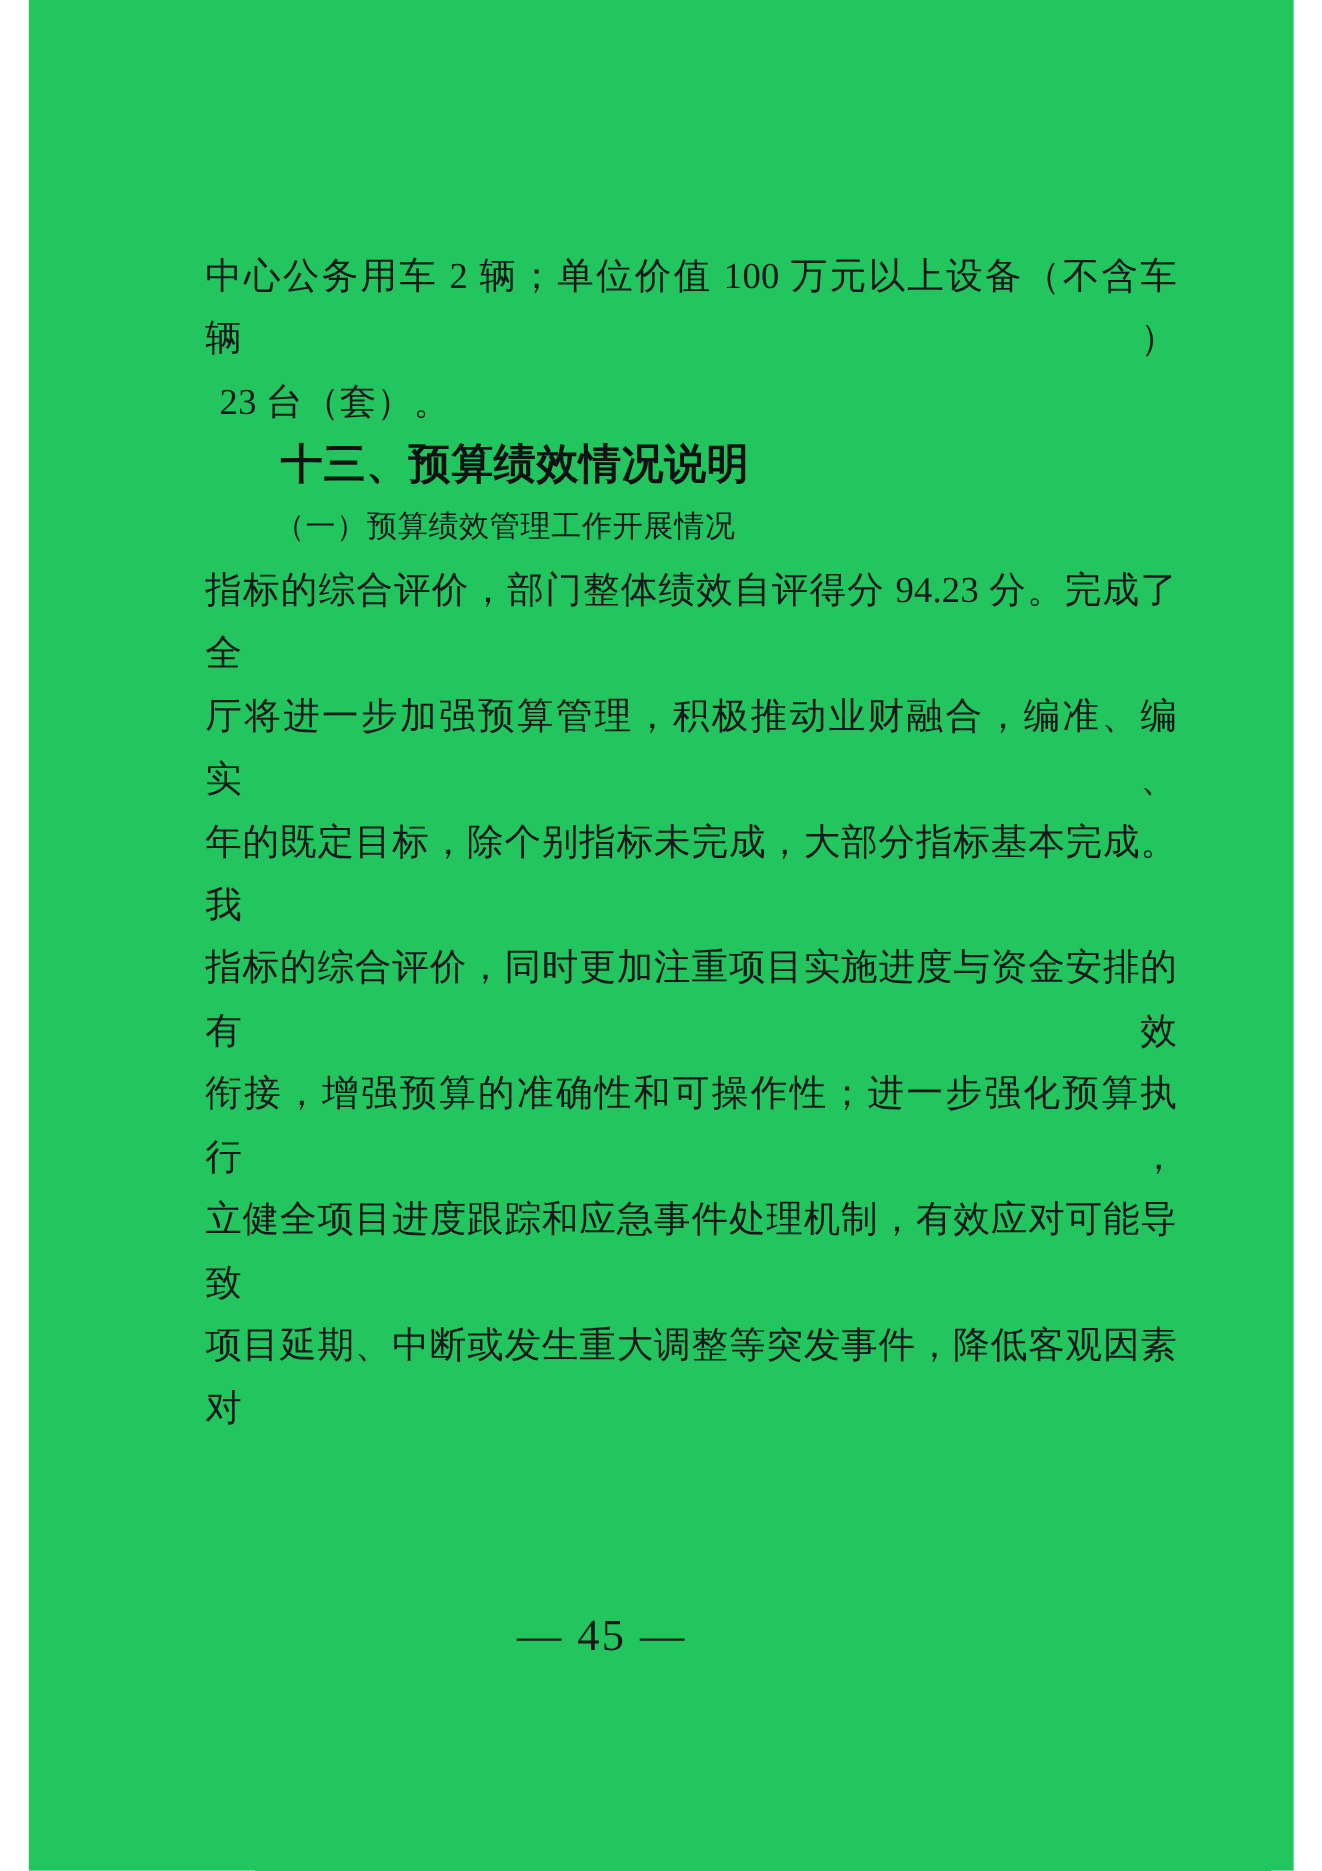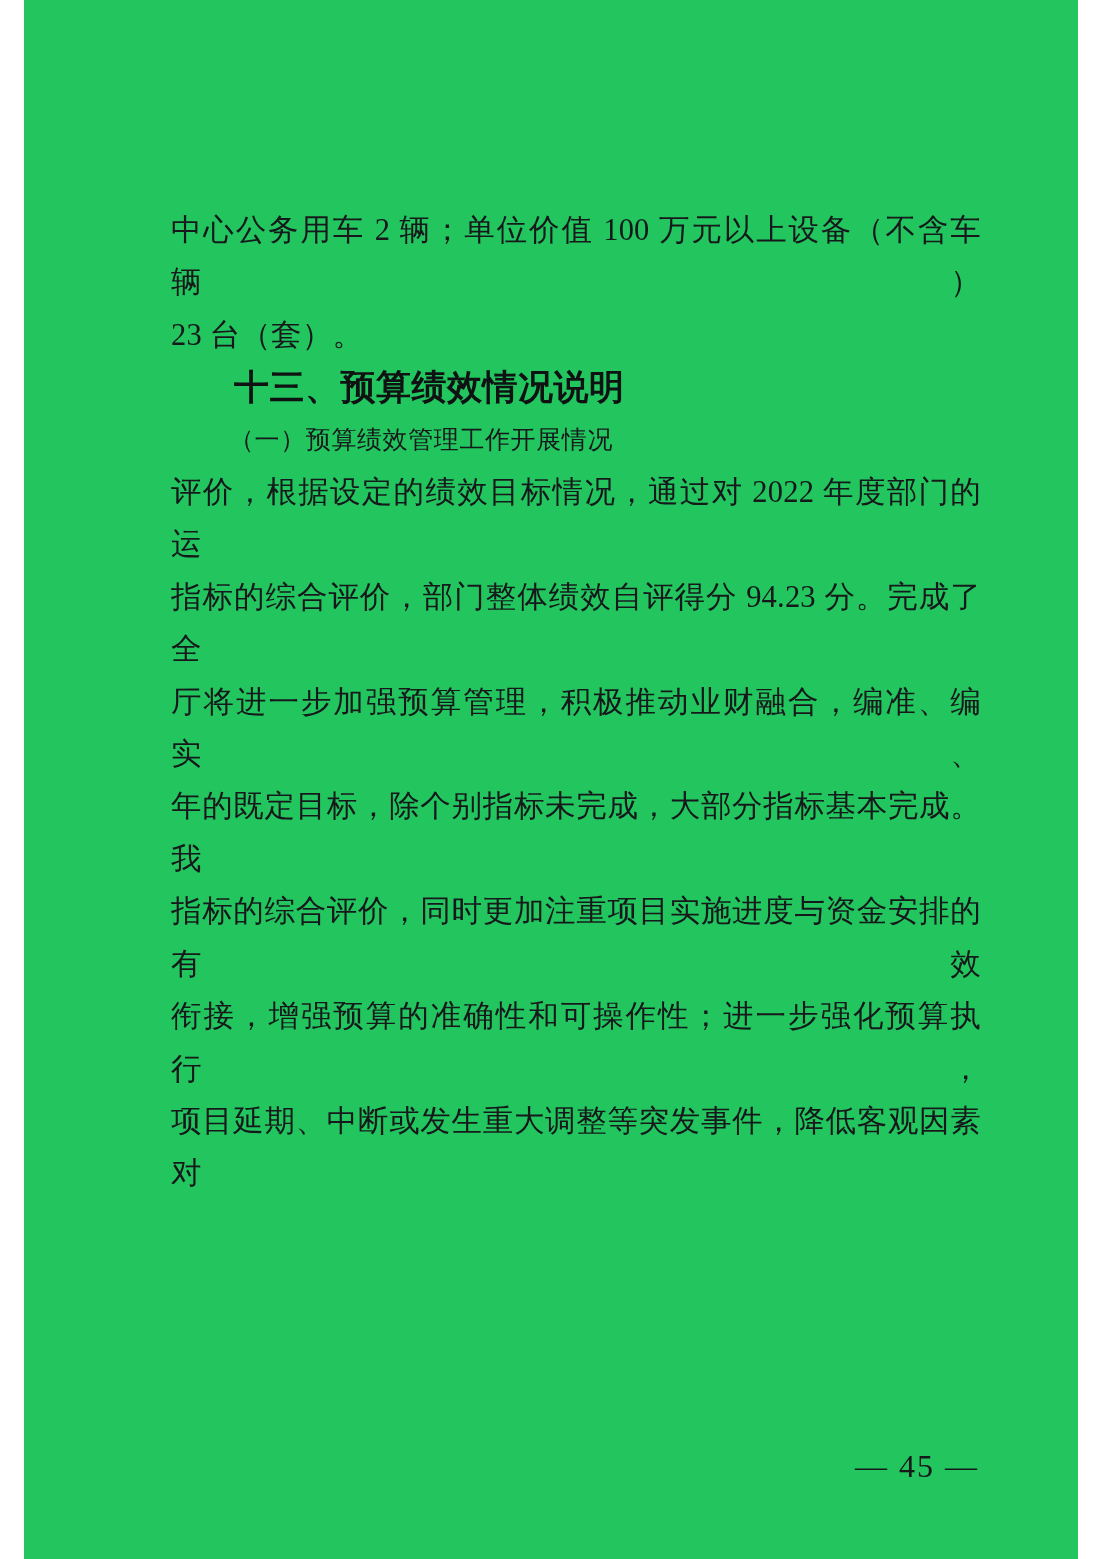--- a/index.html
+++ b/index.html
@@ -48,20 +48,21 @@
     text-align: justify;
     text-align-last: justify;
     text-justify: inter-character;
   }
 
   
   .line.flush {
     white-space: pre;
     text-align: left;
     text-align-last: left;
+    margin-left: 12px;
   }
 
   
   .heading-major {
     font-family: "Liberation Sans", "DejaVu Sans", sans-serif;
     font-size: 35px;
     line-height: 52.4px;
     font-weight: 700;
     letter-spacing: 0.5px;
     color: #0f1113;
@@ -78,25 +79,25 @@
     letter-spacing: 0.6px;
     color: #16181b;
     padding-left: 58px;
     white-space: pre;
   }
 
   
   .page-footer {
     position: absolute;
     left: 0;
-    top: 1448px;
+    top: 1342px;
     width: 955px;
-    text-align: right;
+    text-align: center;
     font-family: "Liberation Serif", "DejaVu Serif", serif;
-    font-size: 32px;
+    font-size: 37px;
     letter-spacing: 2px;
     color: #16181b;
   }
 </style>
 </head>
 <body>
 
 <div class="page">
 
   <div class="text-column">
@@ -104,26 +105,26 @@
     <div>
       <div class="line justify">中心公务用车 2 辆；单位价值 100 万元以上设备（不含车辆）</div>
       <div class="line flush">23 台（套）。</div>
     </div>
 
     <div class="heading-major">十三、预算绩效情况说明</div>
 
     <div class="heading-minor">（一）预算绩效管理工作开展情况</div>
 
     <div>
-      <div class="line justify">评价，根据设定的绩效目标情况，通过对 2022 年度部门的运</div>
       <div class="line justify">指标的综合评价，部门整体绩效自评得分 94.23 分。完成了全</div>
       <div class="line justify">厅将进一步加强预算管理，积极推动业财融合，编准、编实、</div>
       <div class="line justify">年的既定目标，除个别指标未完成，大部分指标基本完成。我</div>
       <div class="line justify">指标的综合评价，同时更加注重项目实施进度与资金安排的有效</div>
       <div class="line justify">衔接，增强预算的准确性和可操作性；进一步强化预算执行，</div>
+      <div class="line justify">立健全项目进度跟踪和应急事件处理机制，有效应对可能导致</div>
       <div class="line justify">项目延期、中断或发生重大调整等突发事件，降低客观因素对</div>
 
     </div>
 
   </div>
 
   <div class="page-footer">— 45 —</div>
 
 </div>
 

